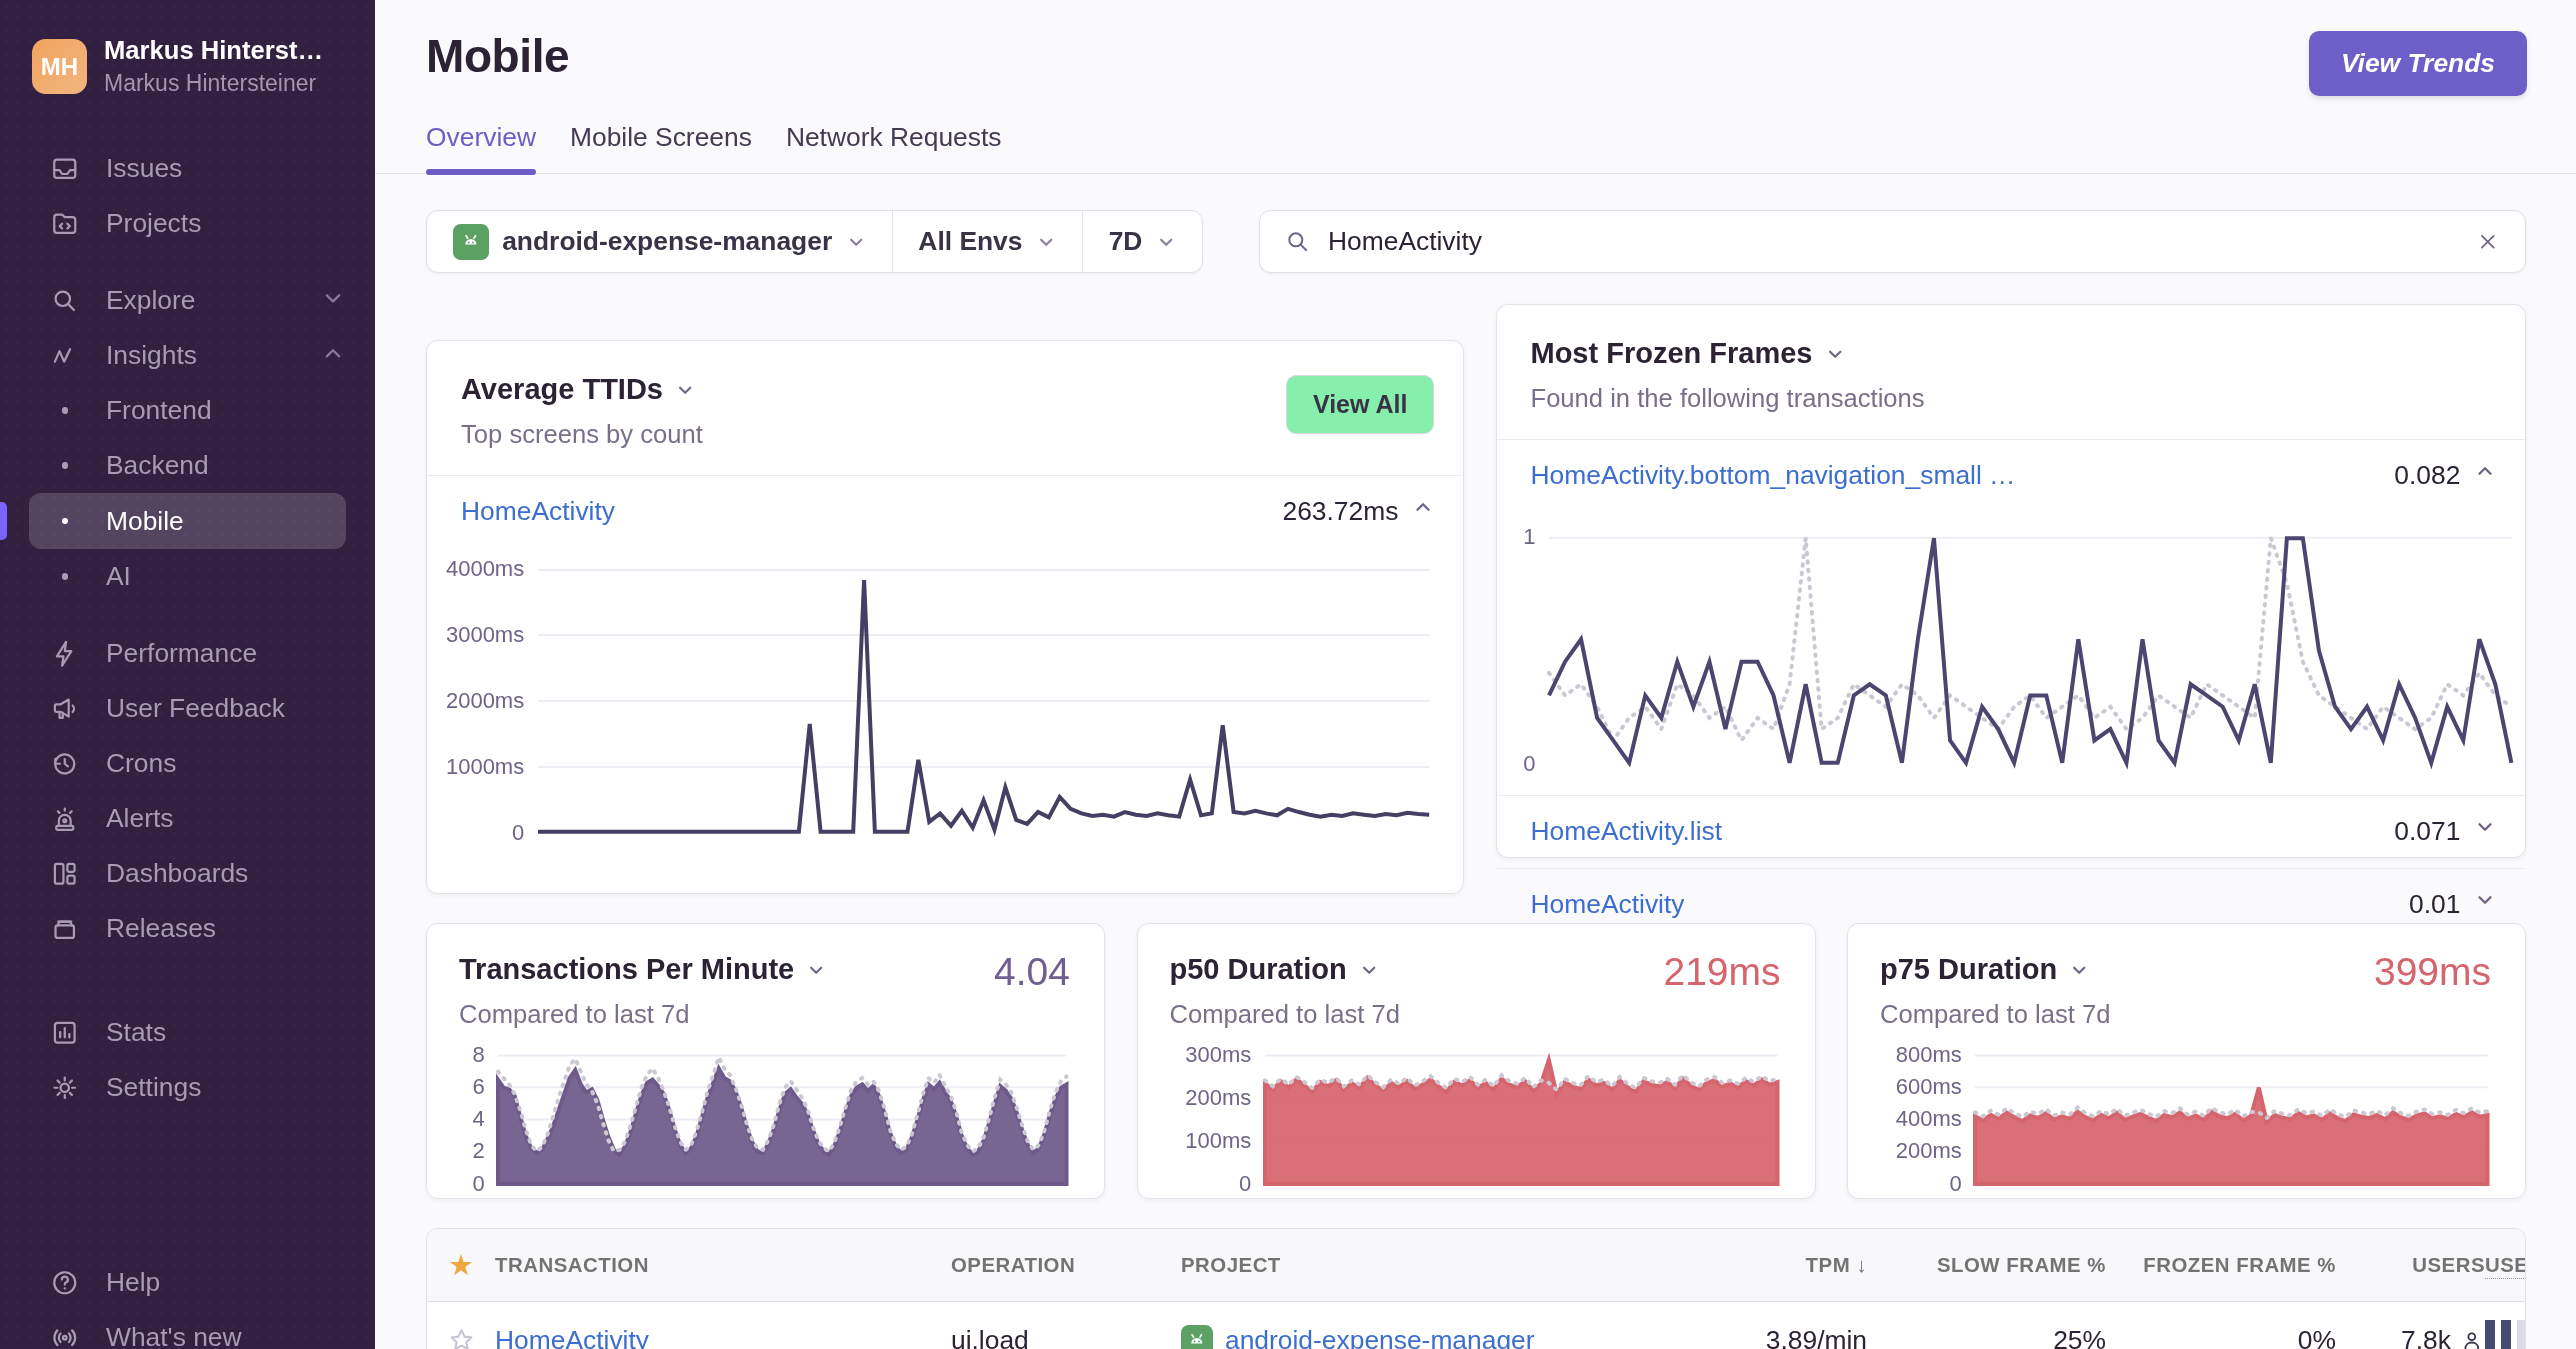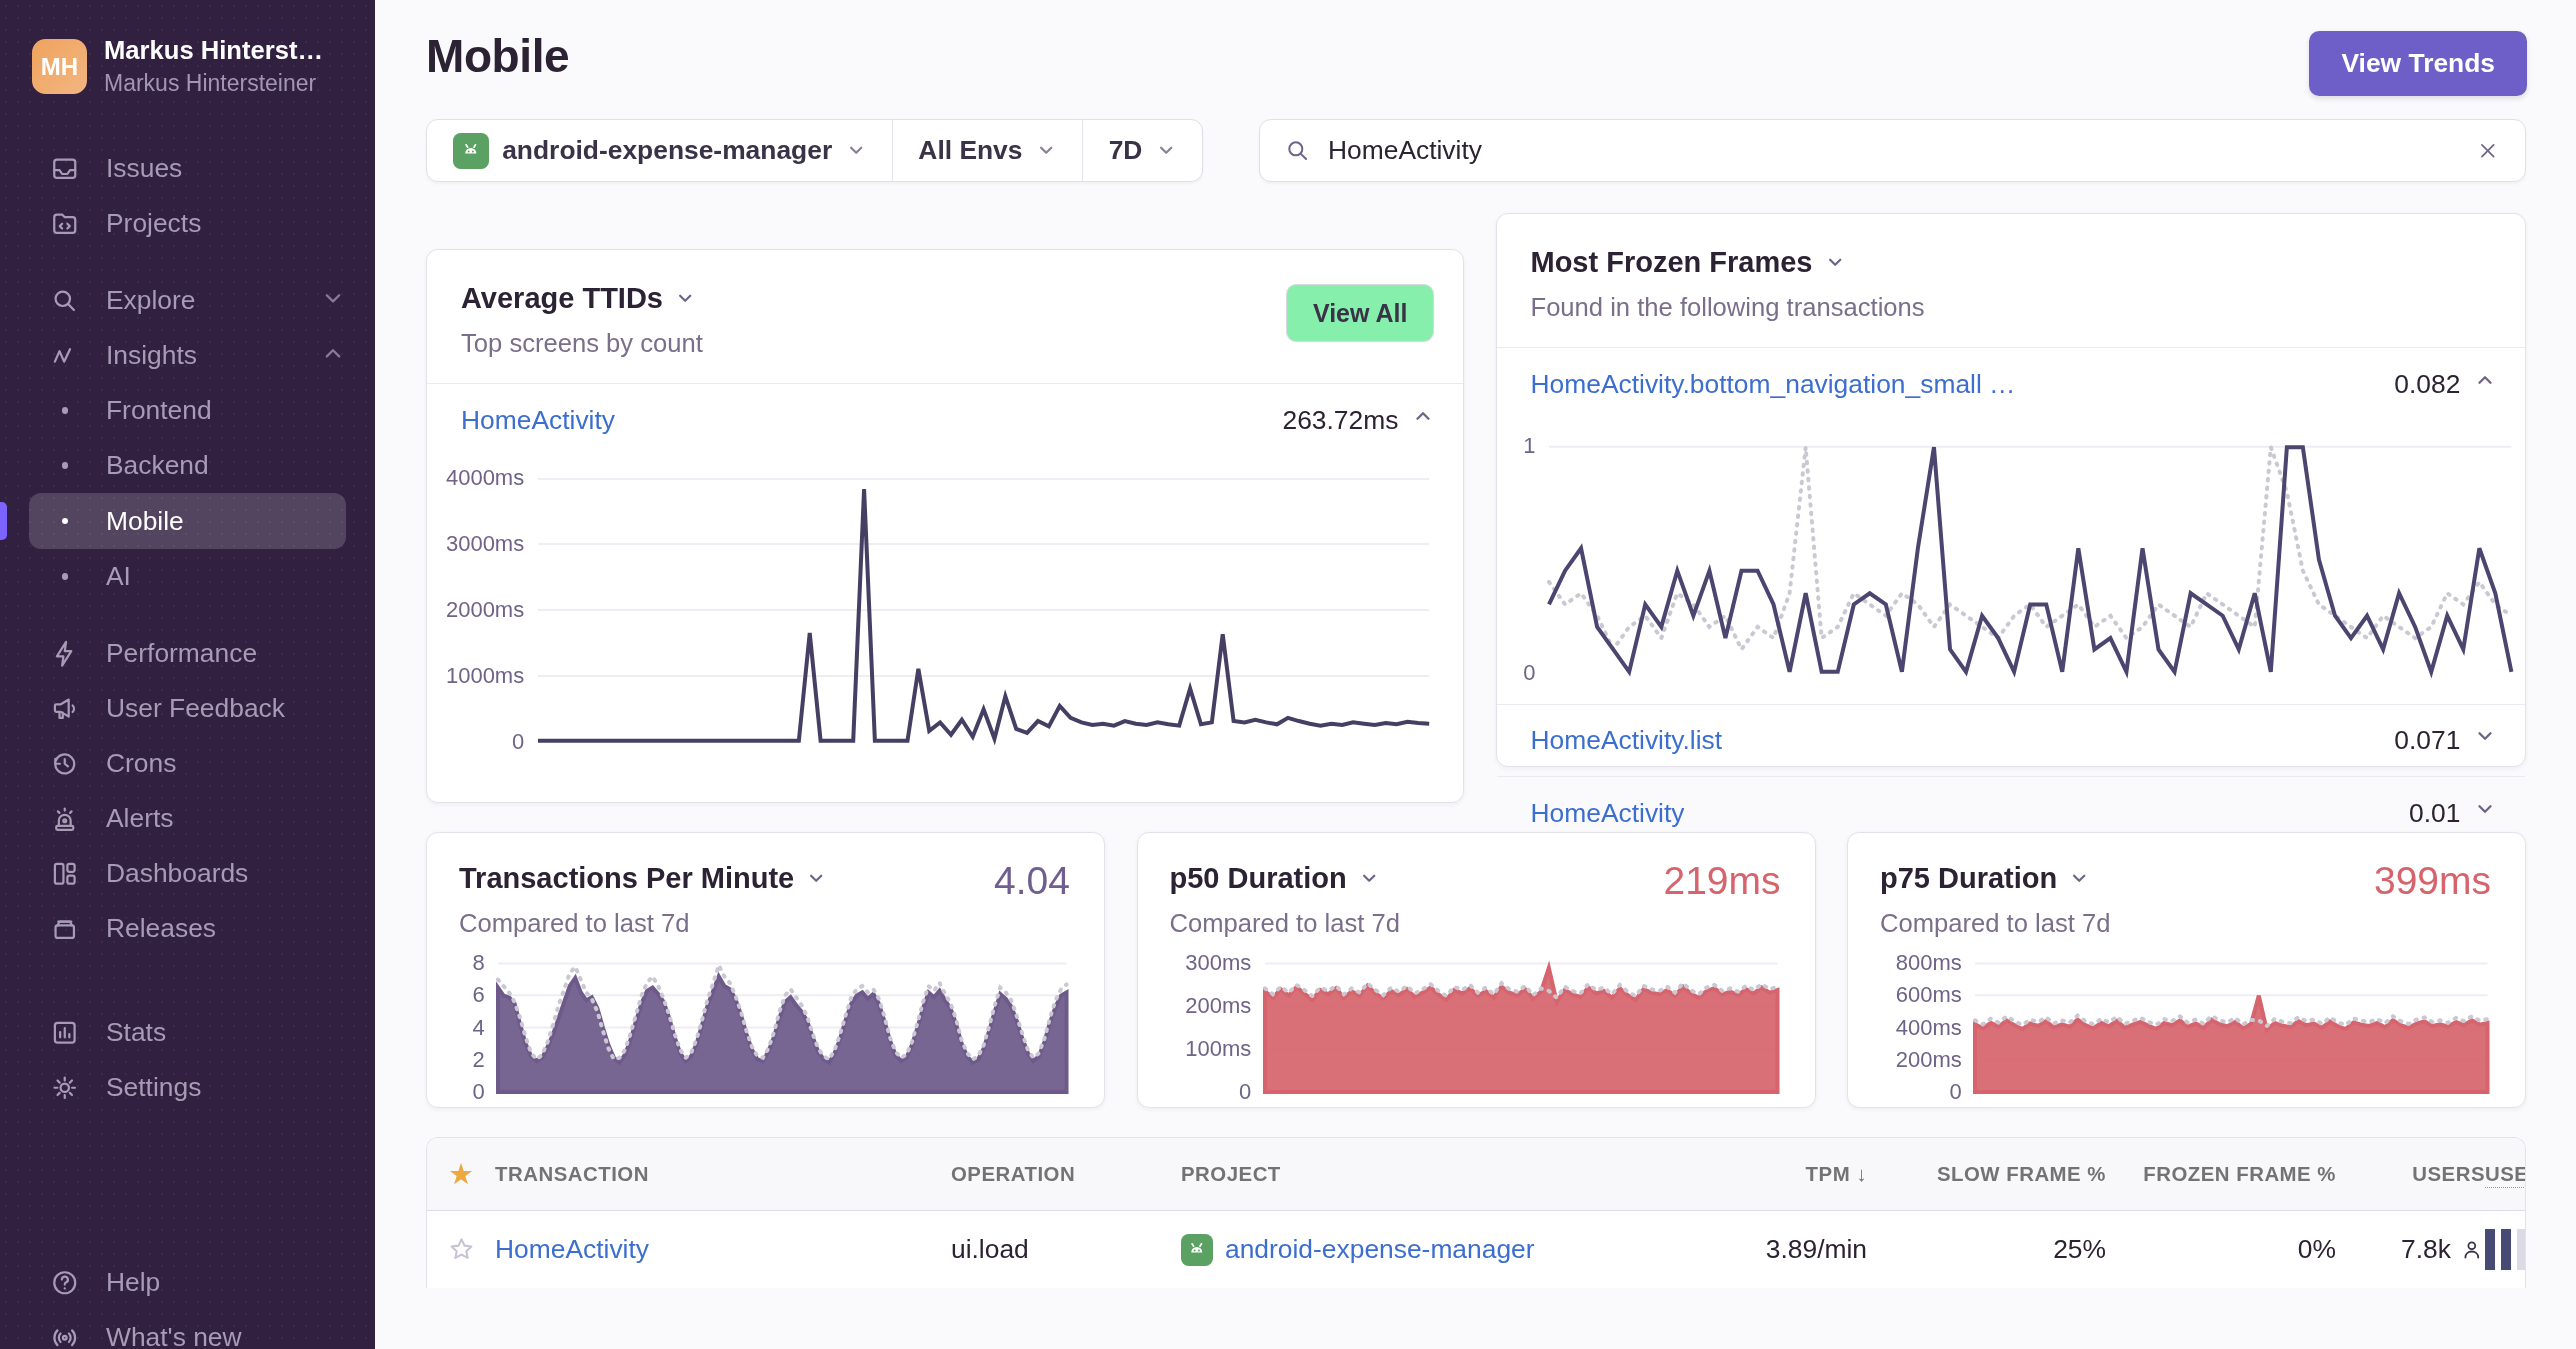--- a/index.html
+++ b/index.html
@@ -32,21 +32,21 @@
   .nav-gap { height:22px; }
   .nav-gap-lg { height:49px; }
   .sidebar-footer { position:absolute; top:1255px; left:0; right:0; }
 
   
   .main { flex:1; display:flex; flex-direction:column; min-width:0; }
   .page-head { padding:29px 51px 0 51px; position:relative; }
   .page-title { font-size:46px; font-weight:bold; color:#2b2233; letter-spacing:-0.4px; }
   .view-trends { position:absolute; right:49px; top:31px; background:#6d5fc7; color:#fff; border:none;
     font-family:inherit; font-size:26.4px; font-weight:bold; padding:17px 32px; border-radius:10.2px; cursor:pointer;
-    box-shadow:0 2.6px 5.1px rgba(43,34,51,0.12); }
+    box-shadow:0 2.6px 5.1px rgba(43,34,51,0.12);font-style:italic; }
   .tabs { display:flex; gap:34px; padding:0 51px; margin-top:39px; border-bottom:1.7px solid #e4e0e9; }
   .tab { font-size:26.4px; color:#453a52; padding-bottom:20.4px; cursor:pointer; position:relative; }
   .tab.active { color:#6b5fc7; }
   .tab.active::after { content:''; position:absolute; left:0; right:0; bottom:-1.7px; height:6px; background:#6b5fc7; border-radius:4.3px; }
 
   .content { padding:36px 50px 0 51px; flex:1; }
 
   
   .filter-row { display:flex; align-items:center; }
   .seg-control { display:inline-flex; align-items:stretch; background:#fff; border:1.7px solid #e2dee8;
@@ -313,20 +313,25 @@
     </div>
   </div>
 </aside>
 
 <main class="main">
   <div class="page-head">
     <h1 class="page-title">Mobile</h1>
     <button class="view-trends">View Trends</button>
   </div>
 
+  <div class="tabs">
+    <div class="tab active">Overview</div>
+    <div class="tab">Mobile Screens</div>
+    <div class="tab">Network Requests</div>
+  </div>
 
   <div class="content">
 
     <div class="filter-row">
       <div class="seg-control">
         <div class="seg">
           <span class="android-tile">
               <svg viewBox="0 0 24 24">
                 <path d="M6.8 14.5a5.2 5.2 0 0 1 10.4 0z" fill="#fff" stroke="none"></path>
                 <path d="M9 8.6L7.6 6.4M15 8.6l1.4-2.2" stroke="#fff" stroke-width="1.6" fill="none" stroke-linecap="round"></path>

